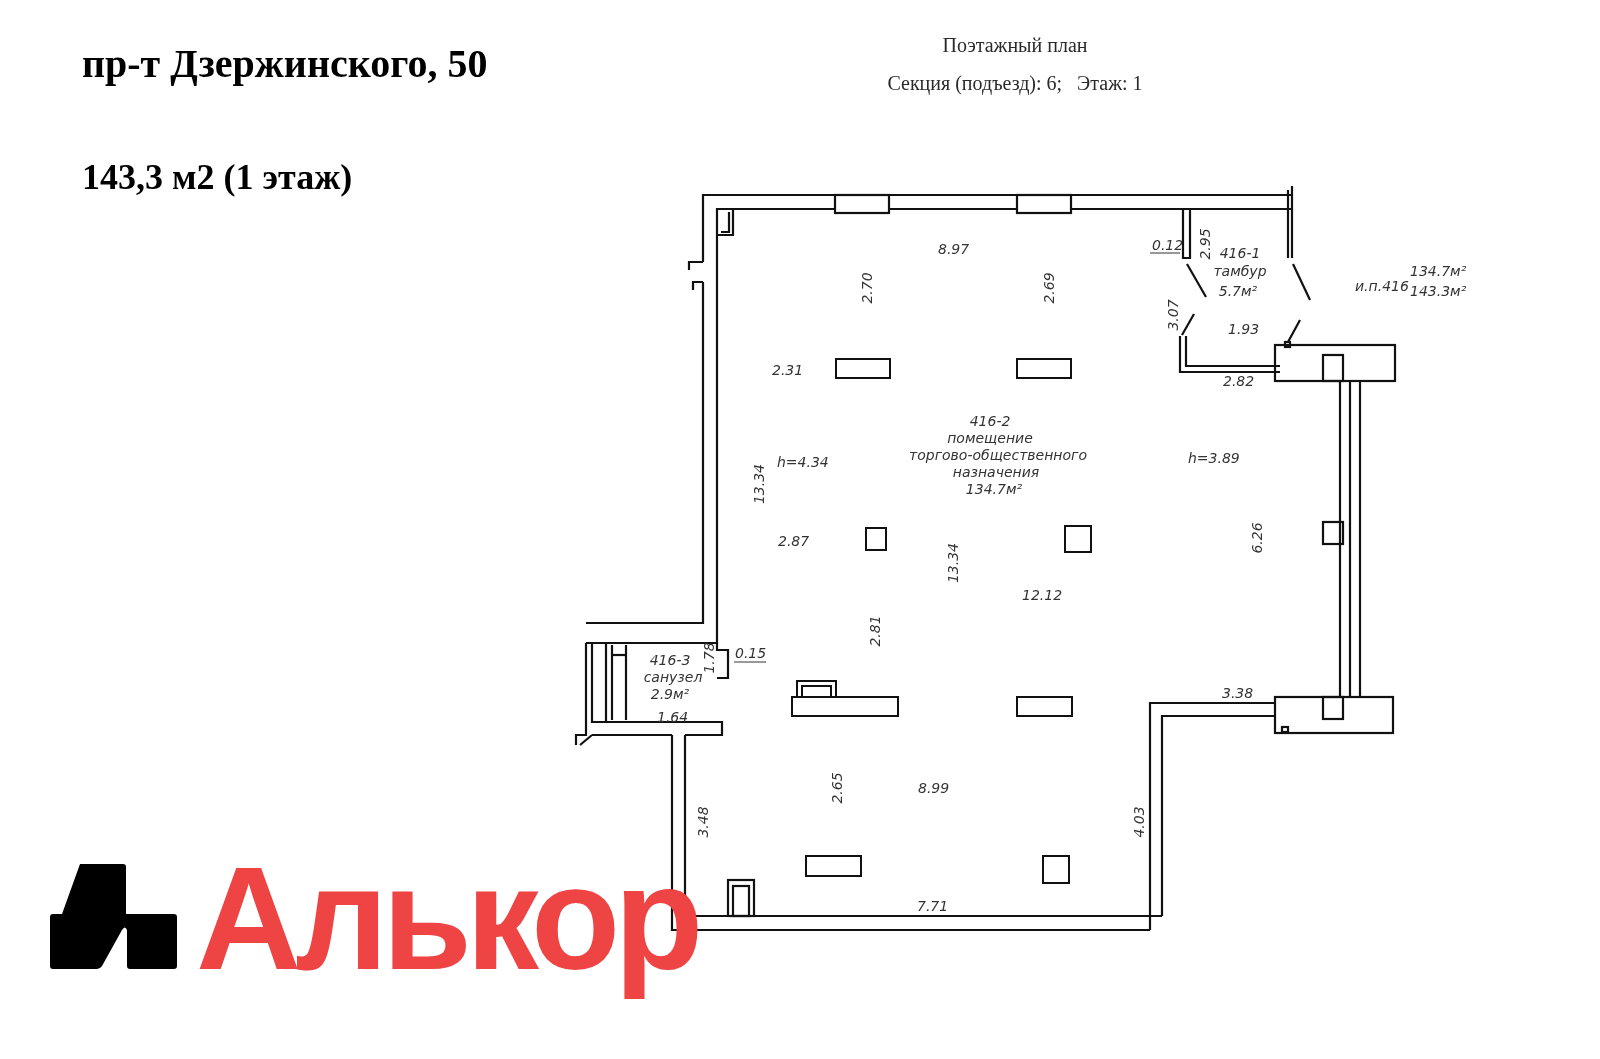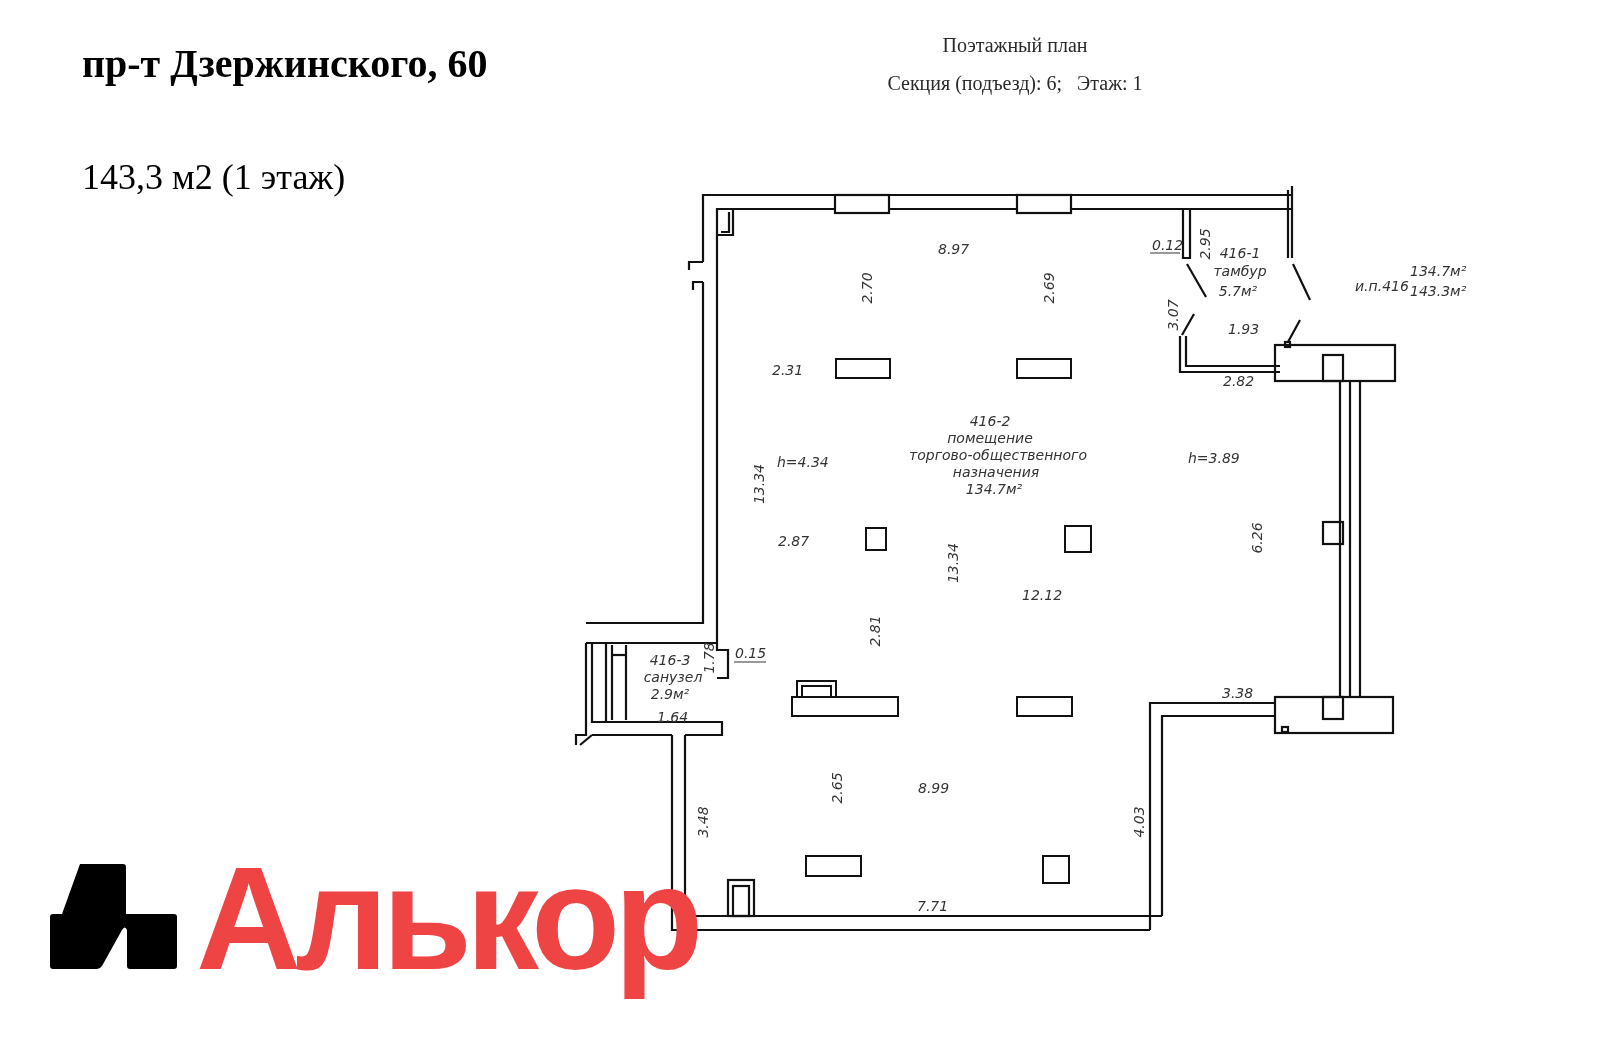--- a/index.html
+++ b/index.html
@@ -5,21 +5,21 @@
   html, body { margin:0; padding:0; background:#ffffff; }
   body { width:1600px; height:1059px; position:relative; overflow:hidden; }
   .address {
     position:absolute; left:82px; top:40px;
     font-family:"Liberation Serif", "DejaVu Serif", serif;
     font-weight:bold; font-size:40px; color:#000; white-space:nowrap;
   }
   .area {
     position:absolute; left:82px; top:156px;
     font-family:"Liberation Serif", "DejaVu Serif", serif;
-    font-weight:normal; font-size:36px; color:#000; white-space:nowrap;
+    font-weight:bold; font-size:36px; color:#000; white-space:nowrap;
   }
   .plan-title {
     position:absolute; left:0; width:2030px; top:34px; text-align:center;
     font-family:"Liberation Serif", "DejaVu Serif", serif;
     font-size:20px; color:#2a2a2a;
   }
   .plan-subtitle {
     position:absolute; left:0; width:2030px; top:72px; text-align:center;
     font-family:"Liberation Serif", "DejaVu Serif", serif;
     font-size:20px; color:#2a2a2a; white-space:pre;
@@ -33,21 +33,21 @@
   .logo-text {
     position:absolute; left:196px; top:846px;
     font-family:"Liberation Sans", "DejaVu Sans", sans-serif;
     font-weight:bold; font-size:146px; letter-spacing:-6px; color:#ef4444;
     line-height:1;
   }
 </style>
 </head>
 <body>
 
-<div class="address">пр-т Дзержинского, 60</div>
+<div class="address">пр-т Дзержинского, 50</div>
 <div class="area">143,3 м2 (1 этаж)</div>
 
 <div class="plan-title">Поэтажный план</div>
 <div class="plan-subtitle">Секция (подъезд): 6;   Этаж: 1</div>
 
 <svg class="plan" width="1600" height="1059" viewBox="0 0 1600 1059">
   <g fill="none" stroke="#111" stroke-width="2.2">
 
     <polyline points="1292,195 703,195 703,262"></polyline>
     <polyline points="703,282 703,623 586,623"></polyline>

